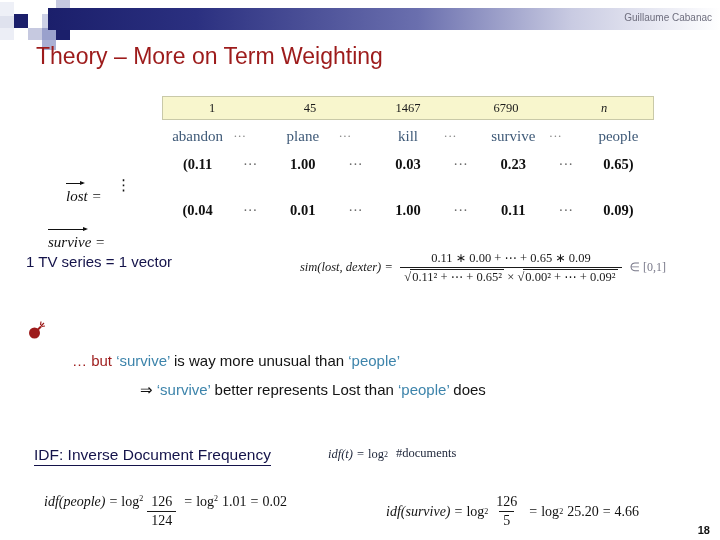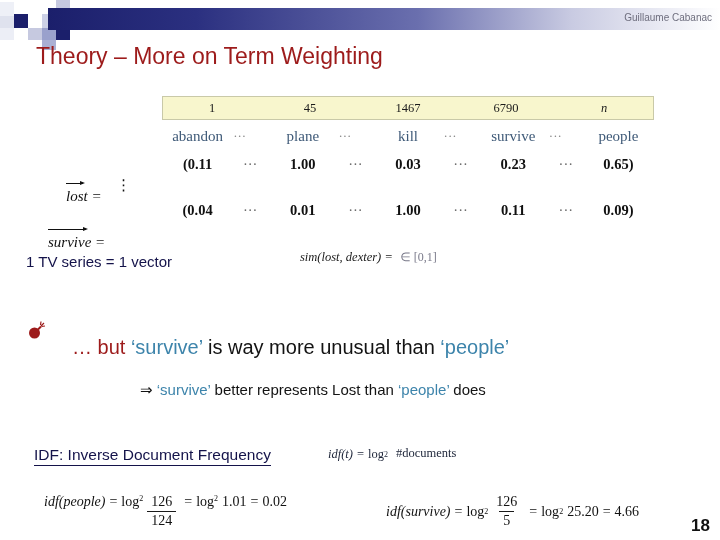--- a/index.html
+++ b/index.html
@@ -195,22 +195,22 @@
   #bomb-icon {
     width: 20px; height: 19px;
     position: relative;
     flex: 0 0 20px;
     margin-top: 1px;
   }
   #bullet-main-text { margin-left: 4px; }
 
   #bullet-sub1 {
     position: absolute;
-    left: 72px; top: 336px;
-    font-size: 20px;
+    left: 72px; top: 352px;
+    font-size: 15px;
     color: #131313;
     white-space: nowrap;
   }
   #bullet-sub2 {
     position: absolute;
     left: 140px; top: 381px;
     font-size: 15px;
     color: #131313;
     white-space: nowrap;
   }
@@ -255,21 +255,21 @@
     align-items: center;
     font-family: "Liberation Serif", serif;
     font-size: 14px;
     color: #111111;
     white-space: nowrap;
   }
 
   #page-number {
     position: absolute;
     right: 10px; bottom: 4px;
-    font-size: 17px;
+    font-size: 11px;
     font-weight: bold;
     color: #111111;
   }
 </style>
 </head>
 <body>
 
 <div id="header-band">
   <div id="deco-grid">
       <div class="deco-sq" style="left: 0px; top: 2px; width: 14px; height: 14px; background: rgb(238, 240, 247);"></div>
@@ -350,20 +350,28 @@
   <div class="cell">0.11</div>
   <div class="dots">···</div>
   <div class="cell">0.09)</div>
 </div>
 
 <div id="one-series-line">1 TV series = 1 vector</div>
 
 <div id="sim-formula">
   <span class="mathit">sim(lost, dexter)</span>
   <span style="margin:0 4px;">=</span>
+  <span class="frac">
+    <span class="num">0.11 ∗ 0.00 + ⋯ + 0.65 ∗ 0.09</span>
+    <span class="den">
+      <span class="sqrt">√<span class="rad">0.11² + ⋯ + 0.65²</span></span>
+      <span>×</span>
+      <span class="sqrt">√<span class="rad">0.00² + ⋯ + 0.09²</span></span>
+    </span>
+  </span>
   <span id="sim-range">∈ [0,1]</span>
 </div>
 
 <div id="bullet-main">
   <span id="bomb-icon">
     <svg width="20" height="19" viewBox="0 0 20 19" xmlns="http://www.w3.org/2000/svg">
       <circle cx="7.5" cy="12" r="5.5" fill="#9d1b1b"></circle>
       <path d="M11 8.5 L14 5.5" stroke="#9d1b1b" stroke-width="2" fill="none"></path>
       <path d="M14 5 L17 2 M14.5 5.5 L18 5 M13.5 4 L14 0.5" stroke="#9d1b1b" stroke-width="1.2" fill="none"></path>
     </svg>

